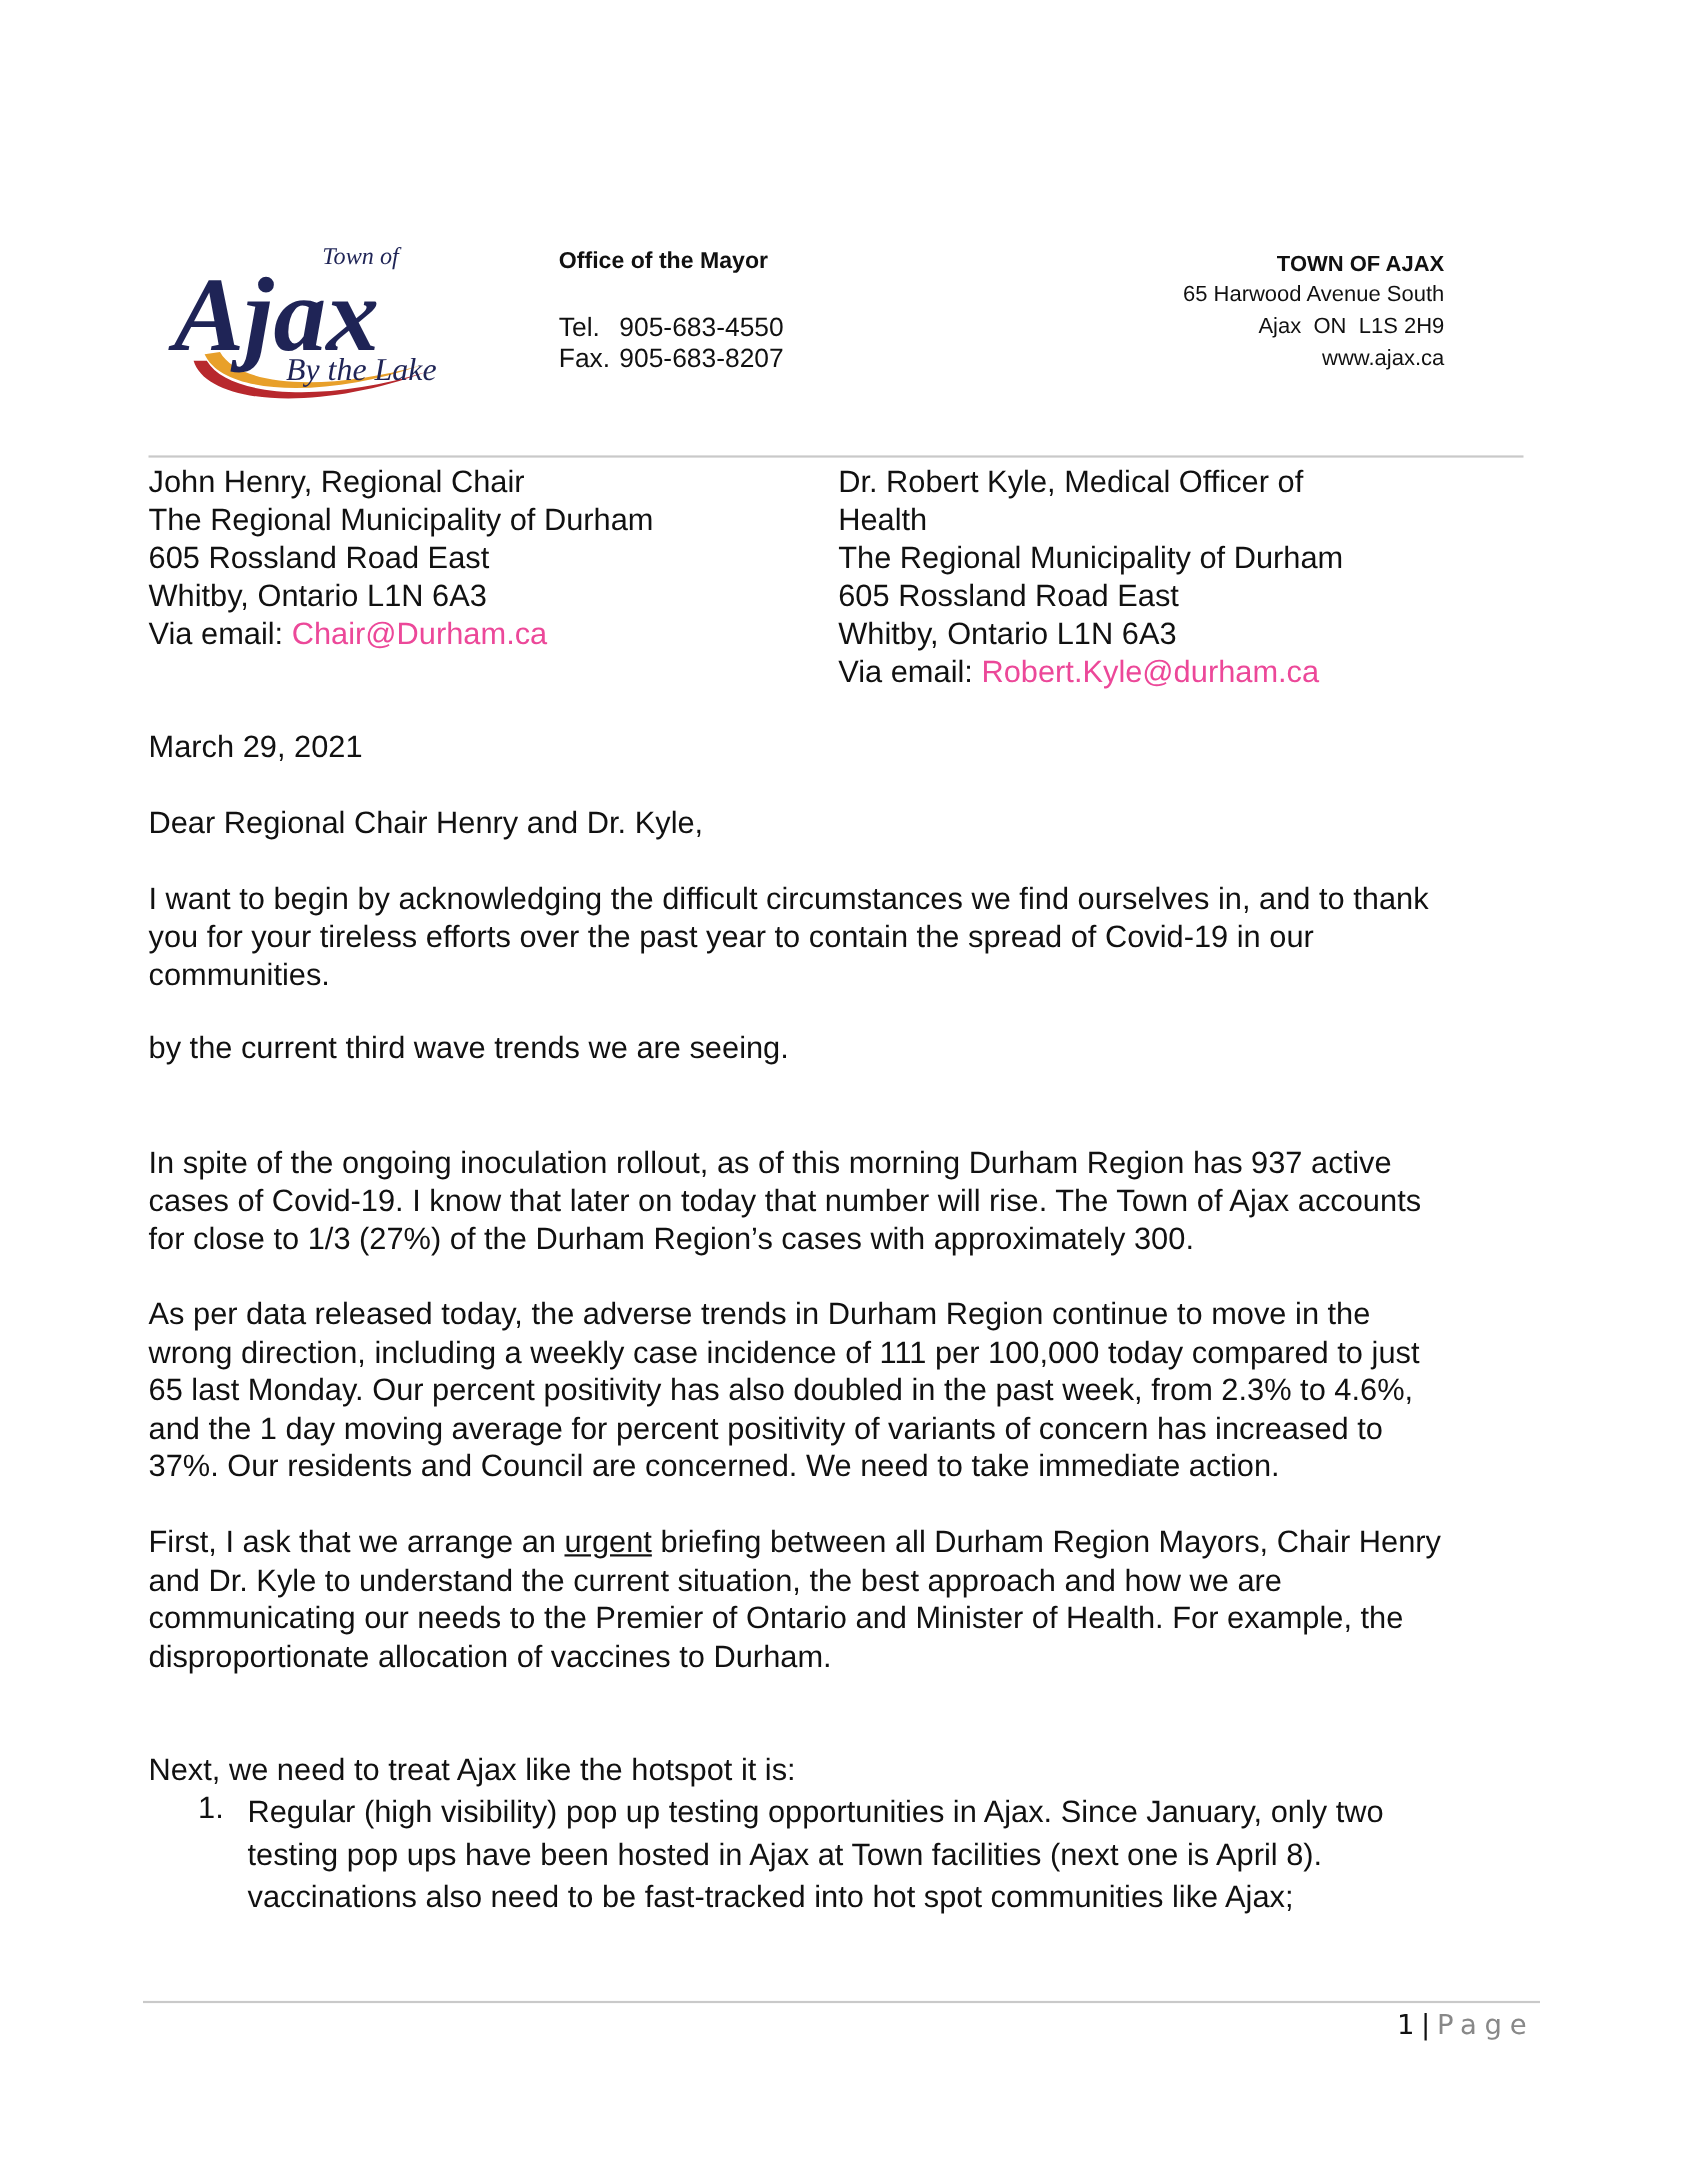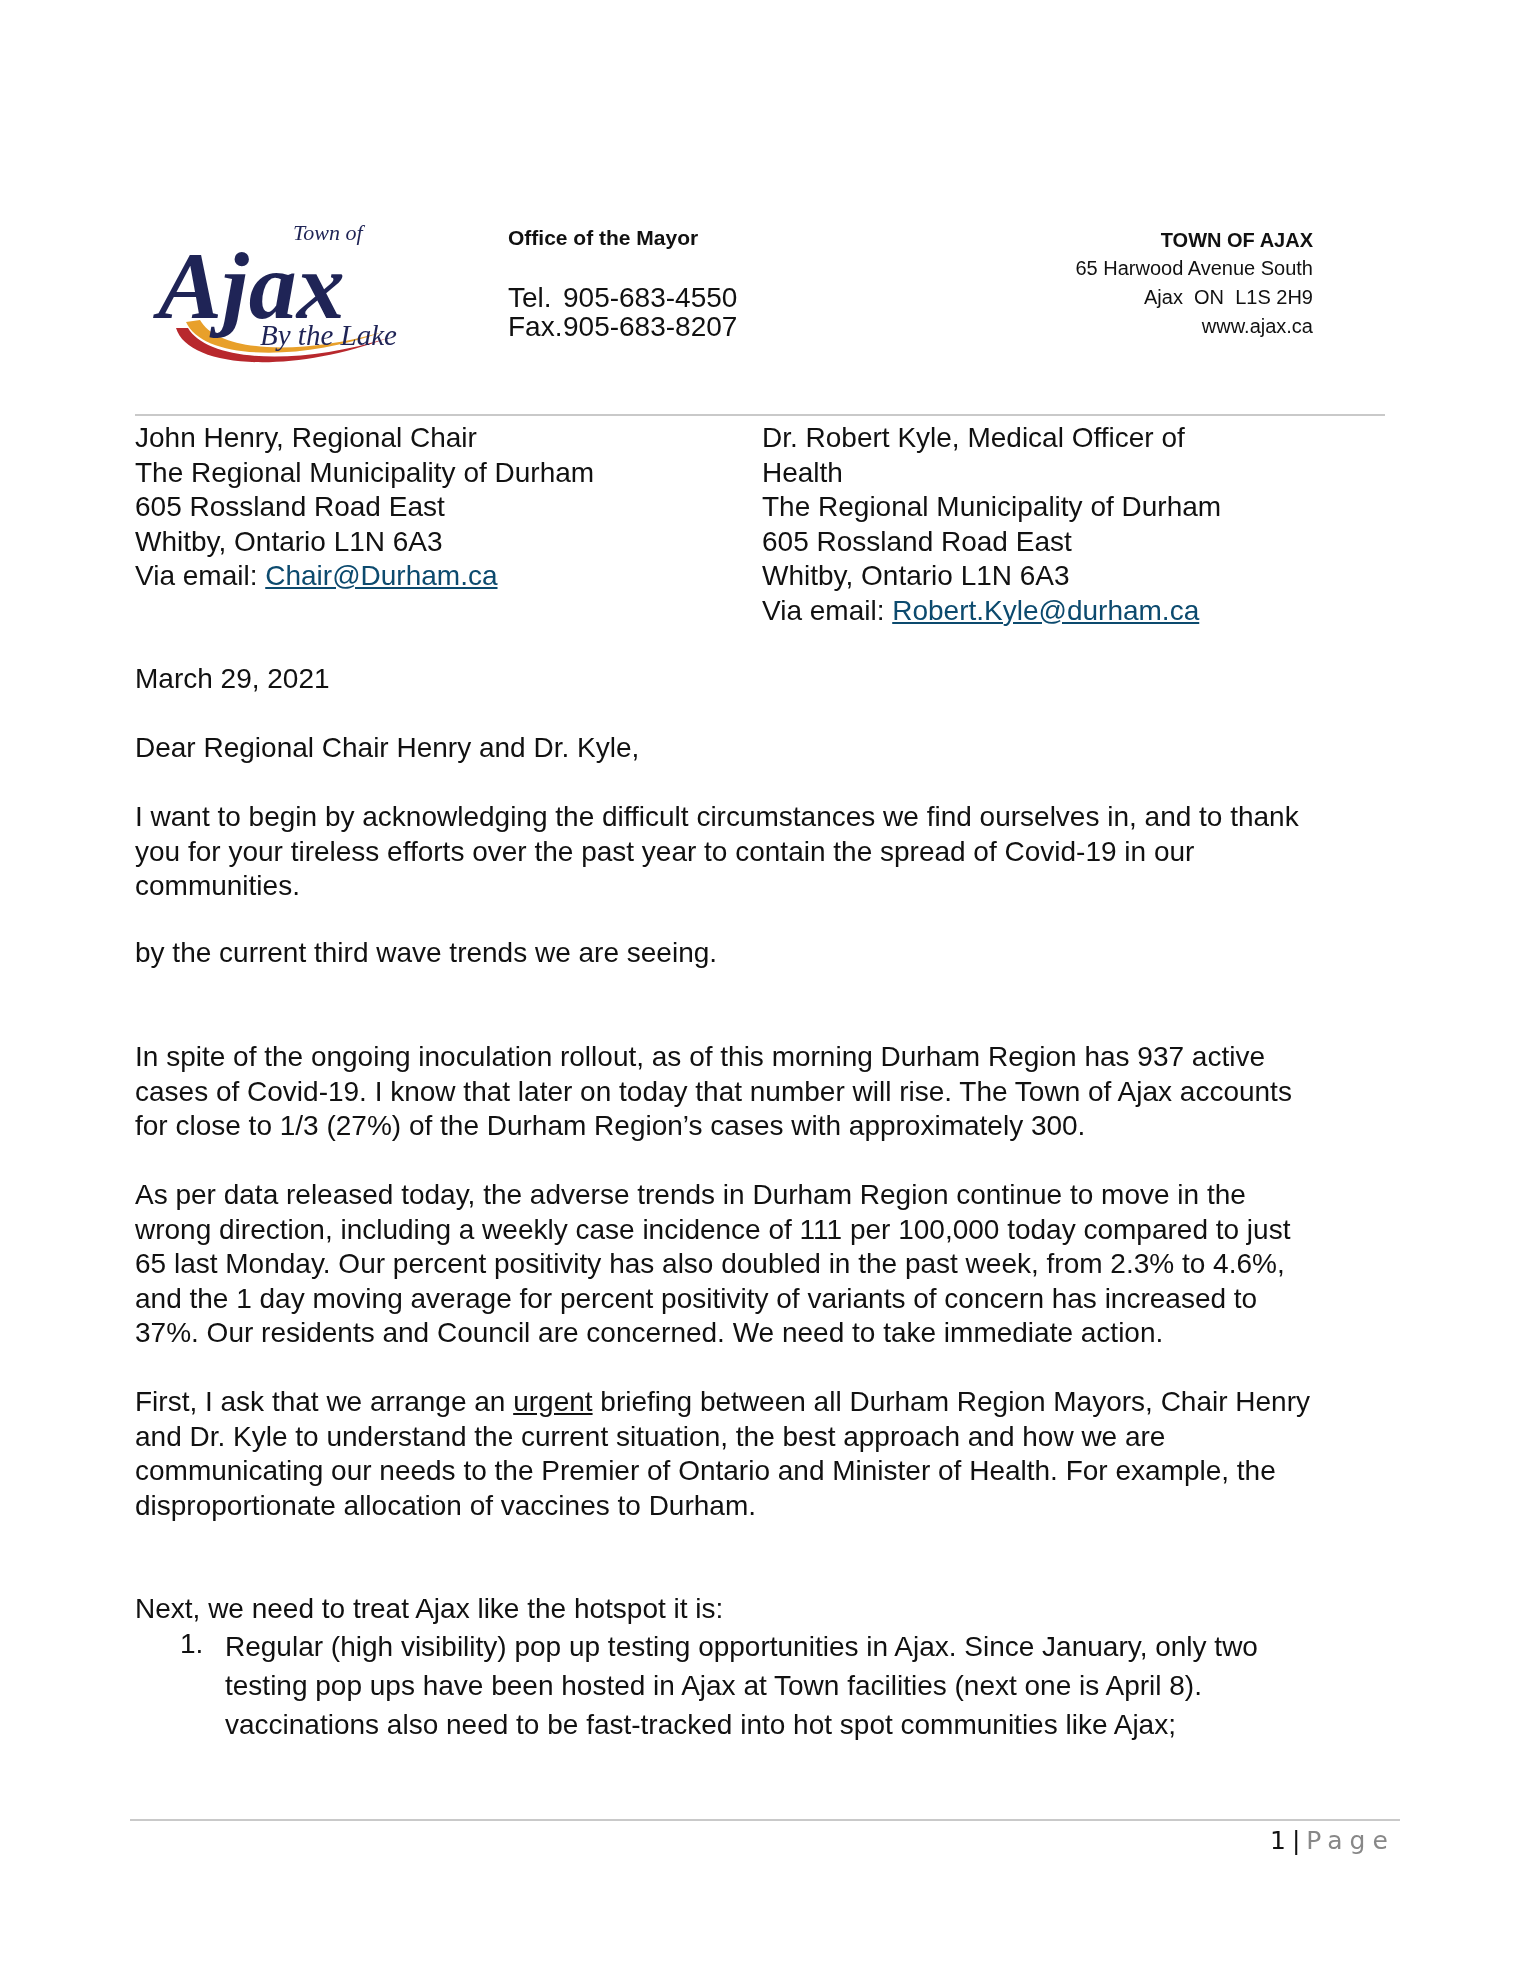--- a/index.html
+++ b/index.html
@@ -4,37 +4,37 @@
 <style>
   html, body { margin: 0; padding: 0; background: #ffffff; }
   body {
     width: 1529px; height: 1980px; position: relative; overflow: hidden;
     font-family: "Liberation Sans", sans-serif; color: #111111;
   }
   .abs { position: absolute; }
   
   #logo { left: 148px; top: 210px; width: 300px; height: 170px; }
   
-  .lh { font-size: 28px; line-height: 28px; color: #111; }
+  .lh { font-size: 24px; line-height: 28px; color: #111; }
   #office-title { left: 508px; top: 224px; font-weight: bold; font-size: 21px; }
   #tel { left: 508px; top: 284px; }
   #fax { left: 508px; top: 313px; }
   .lh .lbl { display: inline-block; width: 55px; }
   #town-block { right: 216px; top: 226px; text-align: right; }
   #town-name { font-weight: bold; font-size: 20px; line-height: 28px; }
   #town-block .line { font-size: 20px; line-height: 29px; }
   
   .rule { height: 2px; background: #c9c9c9; }
   #top-rule { left: 135px; top: 414px; width: 1250px; }
   #bottom-rule { left: 130px; top: 1819px; width: 1270px; }
   
   .txt { font-size: 28px; line-height: 34.5px; color: #111; }
   #recip-left { left: 135px; top: 421px; }
   #recip-right { left: 762px; top: 421px; }
-  a.email { color: #0c4a6e; text-decoration: underline; }
+  a.email { color: #ec4899; }
   #date { left: 135px; top: 662px; }
   #salutation { left: 135px; top: 731px; }
   .para { left: 135px; width: 1270px; }
   #p1 { top: 800px; }
   #p2 { top: 936px; }
   #p3 { top: 1040px; }
   #p4 { top: 1178px; }
   #p5 { top: 1385px; }
   #p6 { top: 1592px; }
   .u { text-decoration: underline; }

